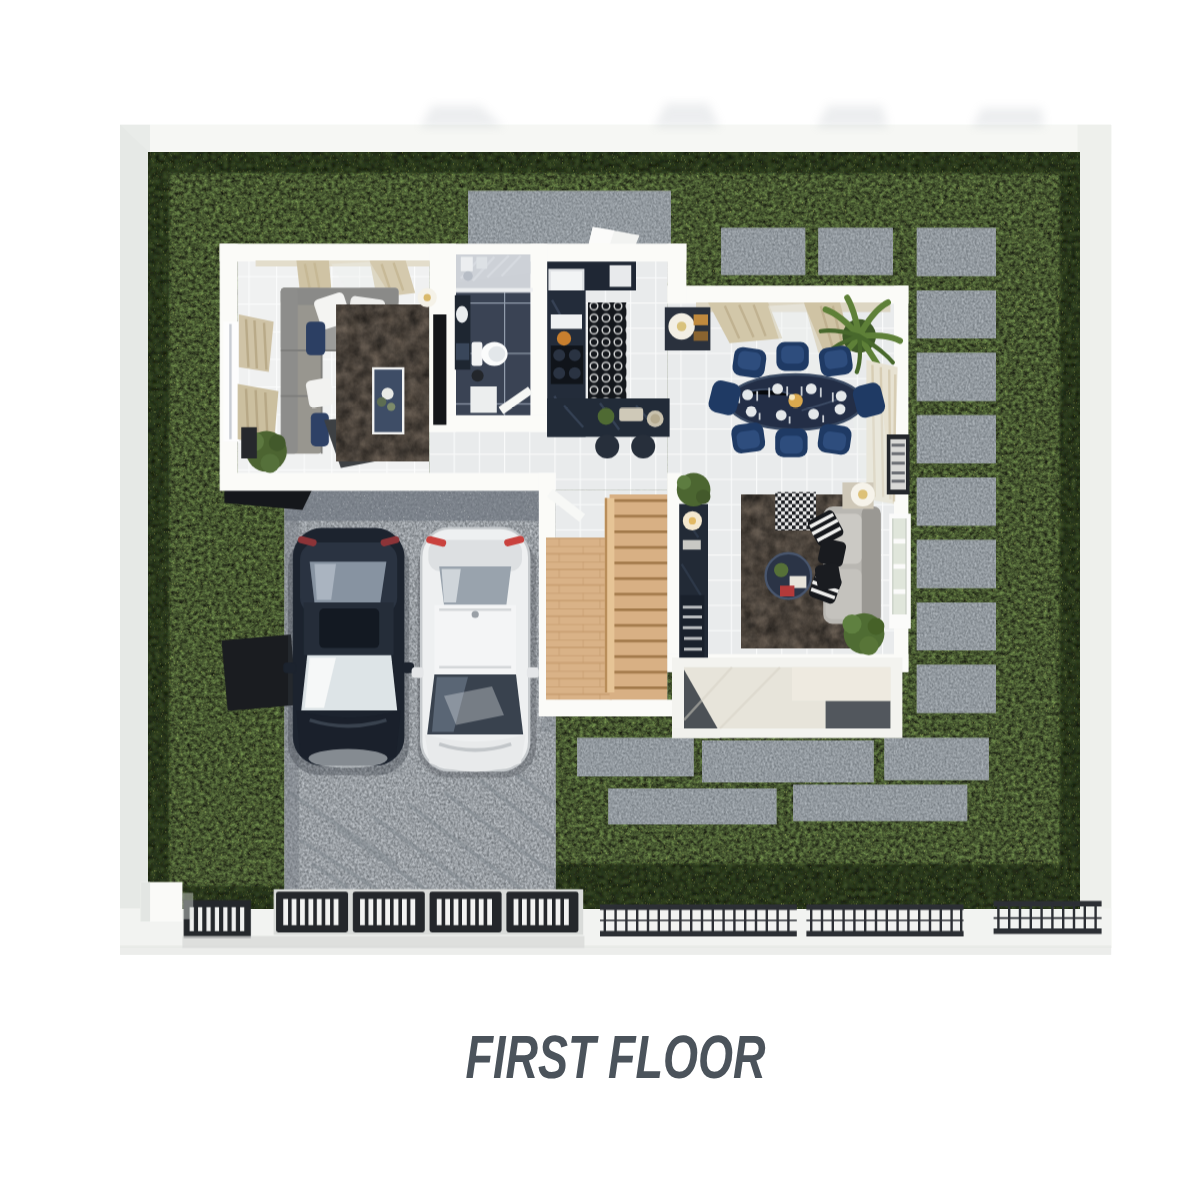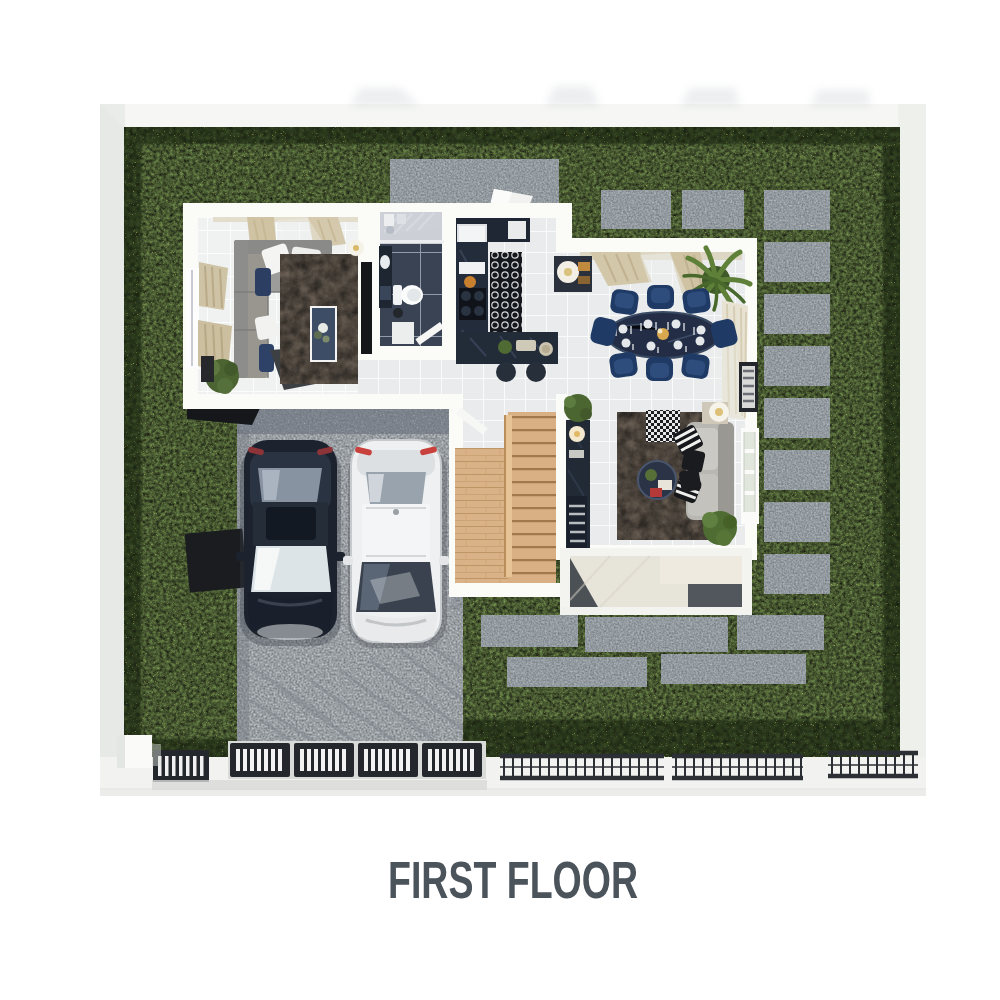--- a/index.html
+++ b/index.html
@@ -1,16 +1,16 @@
 <!DOCTYPE html>
 <html><head>
 <meta charset="utf-8">
 <style>
   html,body{margin:0;padding:0;background:#ffffff;}
-  #scene{width:1000px;height:1000px;position:relative;font-family:"Liberation Sans", sans-serif;}
+  #scene{width:1000px;height:1000px;position:relative;font-family:"Liberation Sans", sans-serif;font-style:italic;}
 </style>
 </head>
 <body>
 <div id="scene">
 <svg width="1000" height="1000" viewBox="0 0 1000 1000" xmlns="http://www.w3.org/2000/svg">
 <defs>
   <filter id="fg" x="0" y="0" width="100%" height="100%" color-interpolation-filters="sRGB">
     <feTurbulence type="fractalNoise" baseFrequency="0.30" numOctaves="5" seed="4"></feTurbulence>
     <feColorMatrix type="matrix" values="0.07 0.44 0.06 0 -0.015  0.09 0.57 0.08 0 -0.035  0.04 0.30 0.04 0 -0.005  0 0 0 0 1"></feColorMatrix>
   </filter>

